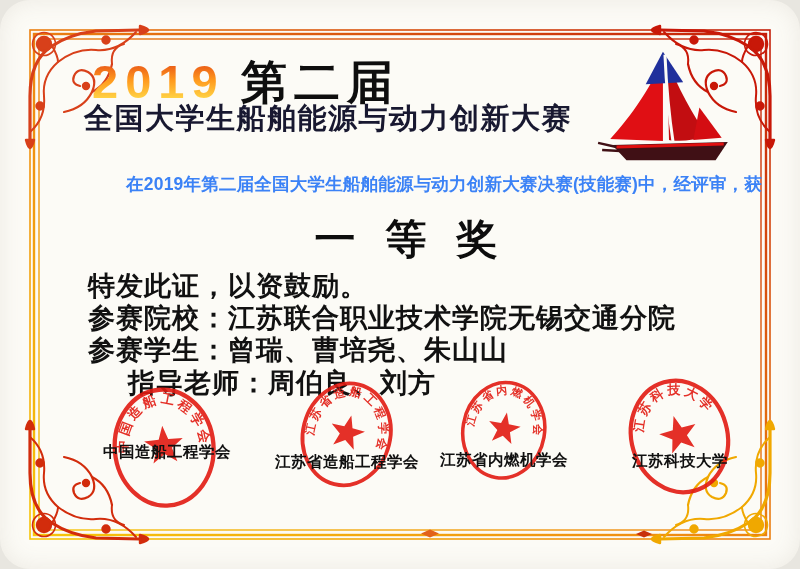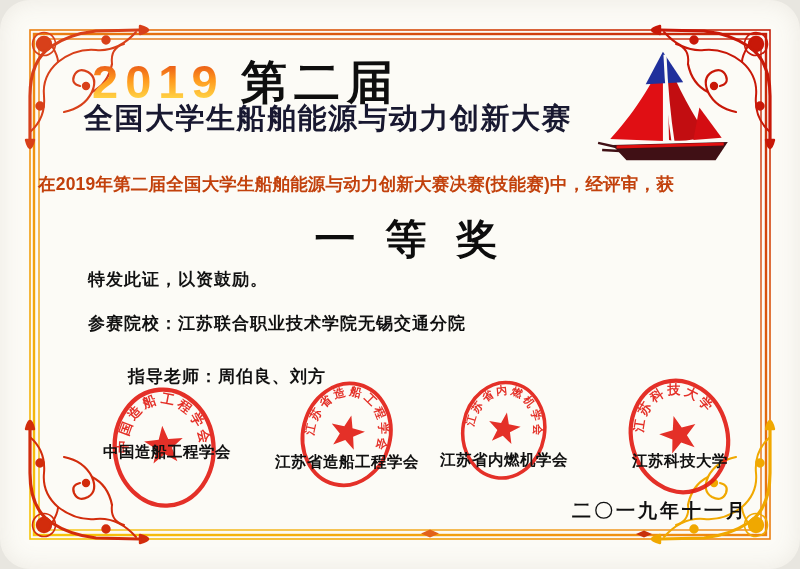--- a/index.html
+++ b/index.html
@@ -28,34 +28,34 @@
   .edition{
     display:inline-block;margin-left:12px;font-size:46px;font-weight:900;
     color:#0e0e0e;letter-spacing:7px;
   }
   .comp-name{
     position:absolute;left:84px;top:99px;z-index:3;
     font-family:Liberation Serif, serif;
     font-size:29px;font-weight:800;color:#181830;letter-spacing:1.5px;white-space:nowrap;
   }
   .statement{
-    position:absolute;left:38px;right:38px;top:172px;z-index:3;text-align:left;
-    font-size:17.5px;font-weight:700;color:#c2410c;letter-spacing:.2px;white-space:nowrap;
+    position:absolute;left:38px;right:38px;top:172px;z-index:3;text-align:right;
+    font-size:17.5px;font-weight:700;color:#3b82f6;letter-spacing:.2px;white-space:nowrap;
   }
   .award{
     position:absolute;left:0;right:0;top:212px;z-index:3;text-align:center;
     font-family:"Liberation Serif","DejaVu Serif",serif;
     font-size:41px;font-weight:800;color:#0d0d0d;letter-spacing:30px;padding-left:42px;
   }
   .info-line{
     position:absolute;left:88px;z-index:3;white-space:nowrap;
-    font-size:17px;font-weight:700;color:#111;letter-spacing:1px;
+    font-size:27px;font-weight:700;color:#111;letter-spacing:1px;
   }
   .remark{top:268px;}
-  .field-0{top:300px;margin-top:12px;}
+  .field-0{top:300px;}
   .field-1{top:332px;}
   .field-2{top:365px;margin-left:40px;}
 
   .stamp{position:absolute;z-index:4;opacity:.9;}
   .stamp-1{left:95px; top:377px;width:138px;height:138px;transform:rotate(-5deg);}
   .stamp-2{left:286px;top:372px;width:122px;height:122px;transform:rotate(14deg);}
   .stamp-3{left:447px;top:372px;width:114px;height:114px;transform:rotate(10deg);}
   .stamp-4{left:612px;top:368px;width:134px;height:134px;transform:rotate(-16deg);}
   .seal-ring{fill:none;stroke:#e21b12;stroke-width:5.5px;}
   .seal-star{fill:#e21b12;}
@@ -136,20 +136,23 @@
   </div>
   <div class="comp-name">全国大学生船舶能源与动力创新大赛</div>
 
   <div class="statement">在2019年第二届全国大学生船舶能源与动力创新大赛决赛(技能赛)中，经评审，获</div>
   <div class="award">一等奖</div>
   <div class="info-line remark">特发此证，以资鼓励。</div>
 
   <div class="info-line field-0">
     <span>参赛院校：</span><span>江苏联合职业技术学院无锡交通分院</span>
   </div>
+  <div class="info-line field-1">
+    <span>参赛学生：</span><span>曾瑞、曹培尧、朱山山</span>
+  </div>
   <div class="info-line field-2">
     <span>指导老师：</span><span>周伯良、刘方</span>
   </div>
 
   <svg class="stamp stamp-1" viewBox="0 0 160 176" aria-hidden="true">
     <defs>
         <path id="arc-s1" d="M 37,115 A 47,58 0 1 1 123,115" fill="none"></path>
       </defs>
     <ellipse class="seal-ring" cx="80" cy="90" rx="63" ry="74"></ellipse>
     <polygon class="seal-star" points="80,62 86.1,79.6 104.7,80 89.9,91.2 95.3,109 80,98.4 64.7,109 70.1,91.2 55.3,80 73.9,79.6"></polygon>
@@ -180,15 +183,14 @@
     <text class="seal-text" text-anchor="middle"><textPath href="#arc-s4" startOffset="50%">江苏科技大学</textPath></text>
   </svg>
 
   <div class="org-label org-0">
     <div>中国造船工程学会</div>
   </div>
   <div class="org-label org-1">江苏省造船工程学会</div>
   <div class="org-label org-2">江苏省内燃机学会</div>
   <div class="org-label org-3">江苏科技大学</div>
 
-  <div class="date">二〇一九年十一月</div>
 
 </div>
 
 </body></html>

